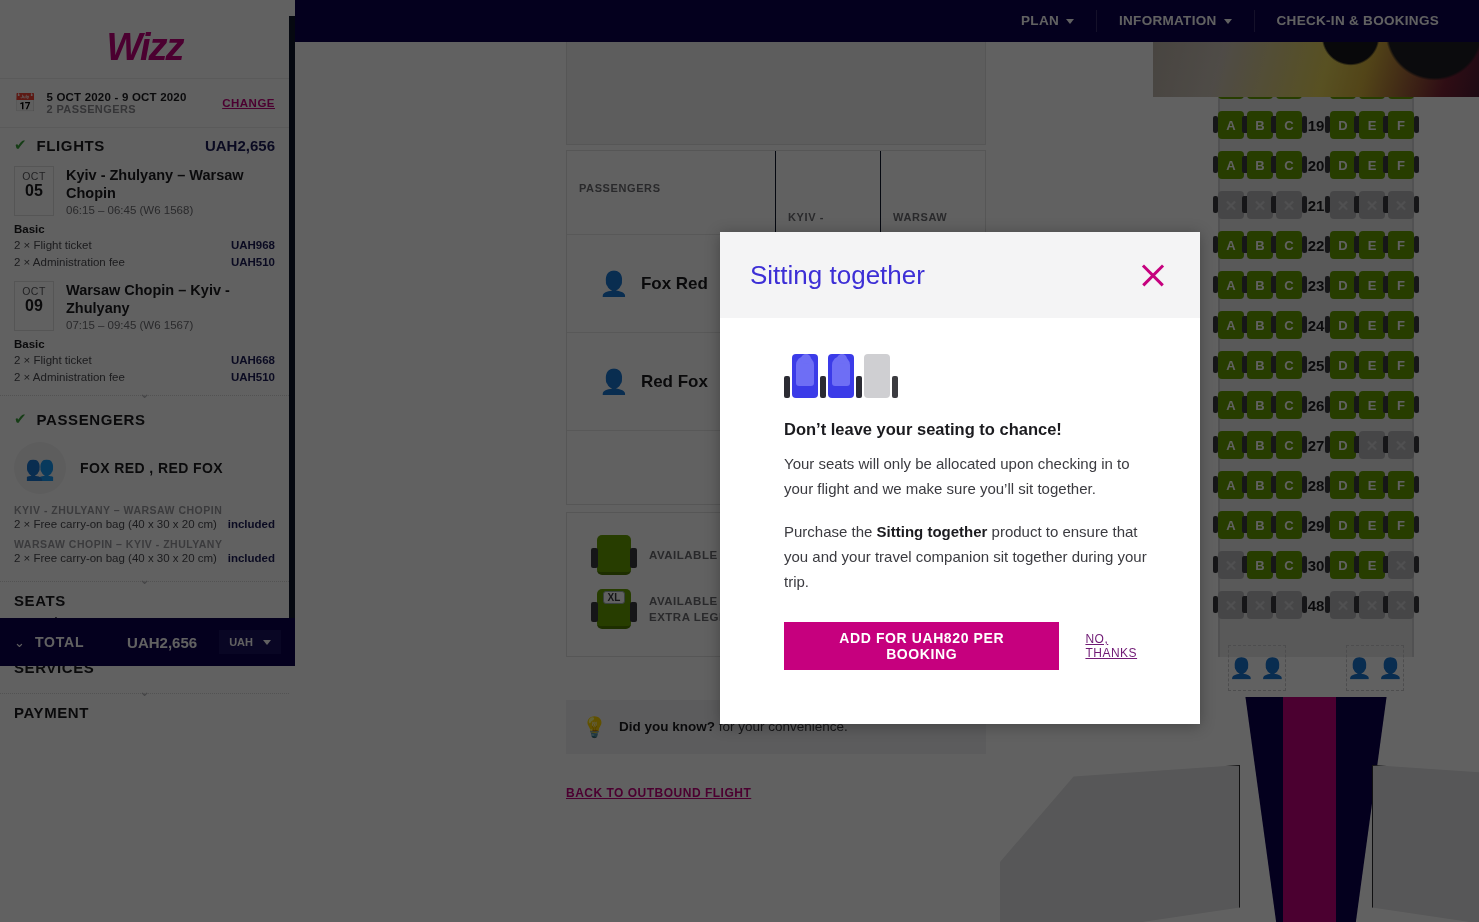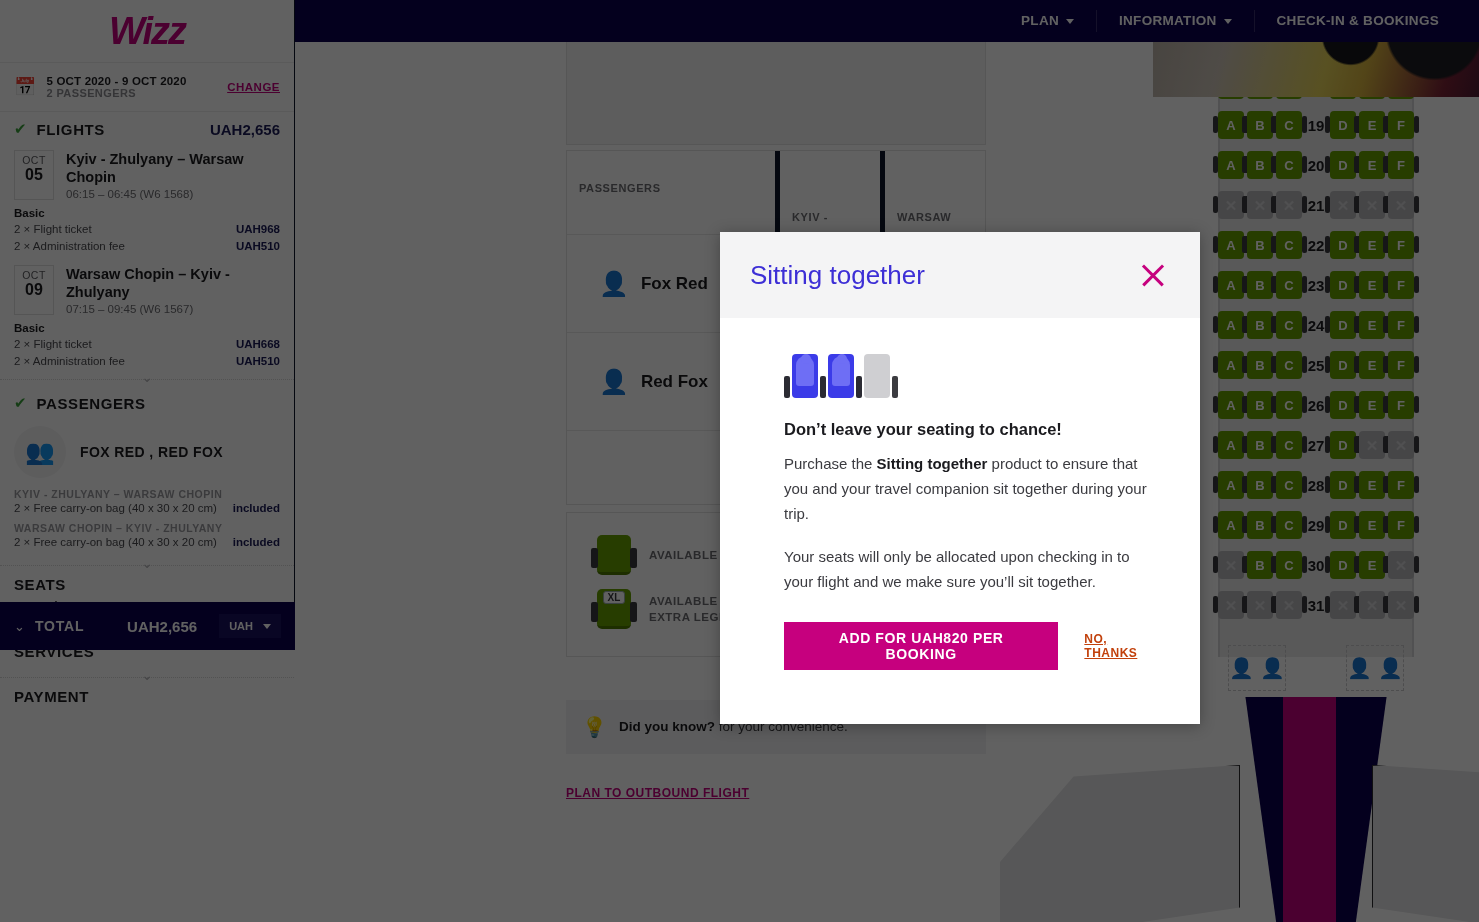--- a/index.html
+++ b/index.html
@@ -113,21 +113,21 @@
     background: #ffffff; border: 1px solid #e3e3e3;
   }
   .pax-head {
     display: flex; height: 84px; border-bottom: 1px solid #e6e6e6;
   }
   .pax-head > div {
     display: flex; align-items: flex-end; padding: 0 12px 10px;
     font-size: 11px; font-weight: 700; letter-spacing: .6px; color: #6d6d72;
   }
   .pax-head .c0 { flex: 0 0 208px; align-items: center; }
-  .pax-head .c1, .pax-head .c2 { flex: 1; border-left: 5px solid #0f172a; line-height: 13px; }
+  .pax-head .c1, .pax-head .c2 { flex: 1; border-left: 1px solid #0f172a; line-height: 13px; }
   .pax-row { display: flex; height: 98px; border-bottom: 1px solid #e6e6e6; }
   .pax-row .c0 {
     flex: 0 0 208px; display: flex; align-items: center; gap: 12px; padding-left: 32px;
     font-size: 17px; font-weight: 700; color: #1b1b1f;
   }
   .pax-row .c1, .pax-row .c2 { flex: 1; border-left: 1px solid #e6e6e6; }
   .pax-avatar { font-size: 24px; color: #1b1b57; line-height: 1; }
 
   
   .legend {
@@ -166,22 +166,22 @@
     width: 180px; height: 50px; background: #c6007e; color: #ffffff; border: none;
     font-family: inherit; font-size: 15px; font-weight: 700; letter-spacing: .8px; cursor: pointer;
   }
   .link-back {
     font-size: 12px; font-weight: 700; letter-spacing: .5px; color: #c6007e;
     text-decoration: underline; cursor: pointer;
   }
 
   
   .sidebar {
-    position: absolute; left: 0; top: 0; width: 295px; height: 650px;
-    background: #ffffff; border-right: 1px solid #0f172a; z-index: 3;
+    position: absolute; left: 0; top: 16px; width: 295px; height: 650px;
+    background: #ffffff; border-right: 6px solid #0f172a; z-index: 3;
   }
   .logo-wrap { height: 62px; display: flex; align-items: center; justify-content: center; }
   .logo { font-size: 38px; font-weight: 800; font-style: italic; color: #c6007e;
           letter-spacing: -2px; }
   .trip-bar {
     height: 50px; border-top: 1px solid #ececec; border-bottom: 1px solid #ececec;
     display: flex; align-items: center; padding: 0 14px; gap: 10px;
   }
   .cal-icon { font-size: 18px; color: #1b1b57; }
   .trip-meta { flex: 1; }
@@ -281,21 +281,21 @@
 
   .modal-h2 { font-size: 16.5px; font-weight: 700; color: #1b1b1f; margin-bottom: 12px; }
   .modal-p { font-size: 15px; color: #3b3b40; line-height: 25px; margin-bottom: 18px; }
   .modal-p b { color: #1b1b1f; font-weight: 700; }
   .modal-actions { display: flex; align-items: center; gap: 26px; margin-top: 28px; }
   .btn-add {
     height: 48px; padding: 0 26px; background: #c6007e; color: #ffffff; border: none;
     font-family: inherit; font-size: 14px; font-weight: 700; letter-spacing: .6px; cursor: pointer;
   }
   .link-no {
-    font-size: 12px; font-weight: 700; letter-spacing: .5px; color: #c2410c;
+    font-size: 12px; font-weight: 400; letter-spacing: .5px; color: #701a75;
     text-decoration: underline; cursor: pointer;
   }
 </style>
 </head>
 <body>
 
 <div id="root">
 
   <div id="page">
 
@@ -498,21 +498,21 @@
               <div class="seat taken">
                 <span class="xmark">✕</span>
               </div>
               <div class="seat taken">
                 <span class="xmark">✕</span>
               </div>
               <div class="seat taken">
                 <span class="xmark">✕</span>
               </div>
             </div>
-            <div class="row-num">31</div>
+            <div class="row-num">48</div>
             <div class="seat-group">
               <div class="seat taken">
                 <span class="xmark">✕</span>
               </div>
               <div class="seat taken">
                 <span class="xmark">✕</span>
               </div>
               <div class="seat taken">
                 <span class="xmark">✕</span>
               </div>
@@ -580,21 +580,21 @@
 
     <div class="dyk">
       <span class="bulb">💡</span>
       <div>
         <b>Did you know?</b>
         <span>for your convenience.</span>
       </div>
     </div>
 
     <div class="confirm-row">
-      <a class="link-back">PLAN TO OUTBOUND FLIGHT</a>
+      <a class="link-back">BACK TO OUTBOUND FLIGHT</a>
     </div>
 
     <div class="topnav">
       <a>
         <span>PLAN</span>
         <i class="caret"></i>
       </a>
       <a>
         <span>INFORMATION</span>
         <i class="caret"></i>
@@ -743,24 +743,24 @@
       <div class="st-icon">
         <div class="st-arm"></div>
         <div class="st-seat filled"></div>
         <div class="st-arm"></div>
         <div class="st-seat filled"></div>
         <div class="st-arm"></div>
         <div class="st-seat empty"></div>
         <div class="st-arm light"></div>
       </div>
       <div class="modal-h2">Don’t leave your seating to chance!</div>
+      <div class="modal-p">Your seats will only be allocated upon checking in to your flight and we make sure you’ll sit together.</div>
       <div class="modal-p">
         <span>Purchase the </span><b>Sitting together</b><span> product to ensure that you and your travel companion sit together during your trip.</span>
       </div>
-      <div class="modal-p">Your seats will only be allocated upon checking in to your flight and we make sure you’ll sit together.</div>
       <div class="modal-actions">
         <button class="btn-add">ADD FOR UAH820 PER BOOKING</button>
         <a class="link-no">NO, THANKS</a>
       </div>
     </div>
   </div>
 
 </div>
 
 </body></html>

